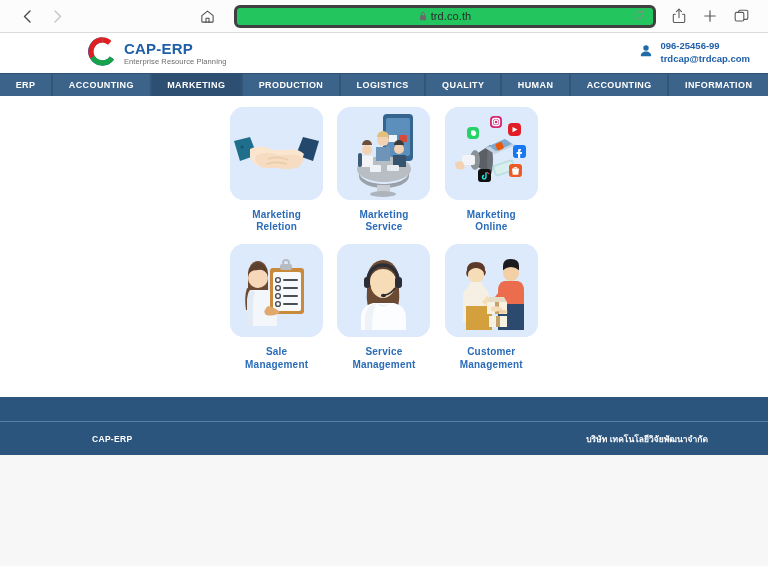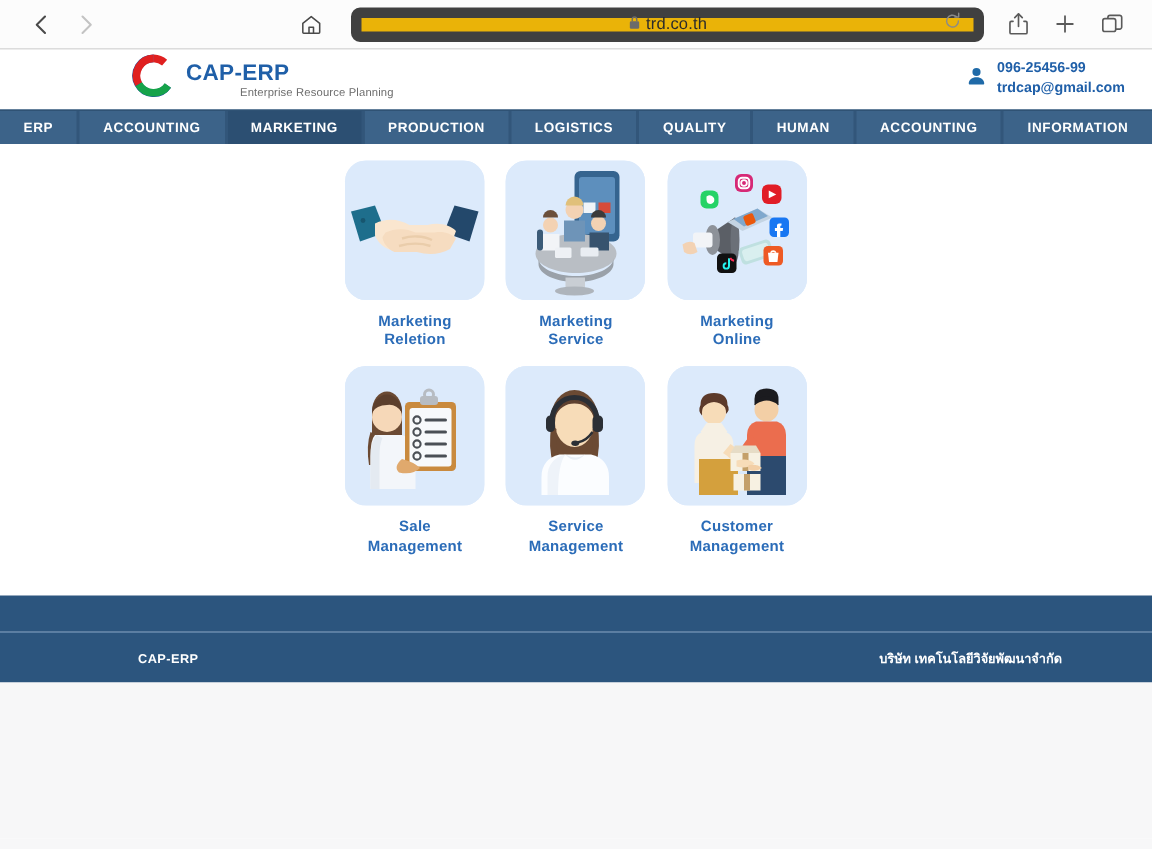--- a/index.html
+++ b/index.html
@@ -25,22 +25,22 @@
     flex: none;
   }
   .chrome-icon.disabled { color: #c3c3c3; }
   .nav-back { width: 30px; margin-left: 12px; }
   .nav-fwd  { width: 30px; }
   .home-btn { width: 34px; margin-left: 118px; }
   .addr-field {
     flex: 1 1 auto;
     height: 23px;
     margin: 0 10px;
-    background: #eab308;
-    border: 7px solid #404040;
+    background: #22c55e;
+    border: 3px solid #404040;
     border-radius: 6px;
     display: flex;
     align-items: center;
     justify-content: center;
     position: relative;
   }
   .addr-inner { display: flex; align-items: center; gap: 4px; }
   .addr-text {
     font-size: 11px;
     color: #2b2b2b;
@@ -67,21 +67,20 @@
   }
   .brand { display: flex; align-items: center; gap: 7px; }
   .brand-text { line-height: 1; }
   .brand-title {
     font-size: 15px; font-weight: bold; color: #1f5fa8;
     letter-spacing: .2px;
   }
   .brand-sub {
     font-size: 7.5px; color: #6d6d6d; margin-top: 2px;
     letter-spacing: .1px;
-    margin-left: 36px;
   }
   .contact { display: flex; align-items: center; gap: 7px; }
   .contact-lines { line-height: 1.35; }
   .contact-line { font-size: 9.5px; font-weight: bold; color: #1f5fa8; }
 
   
   .mainnav {
     display: flex;
     height: 23px;
     background: #3c6389;
@@ -234,21 +233,21 @@
 
     <div class="contact">
       <span>
         <svg width="14" height="14" viewBox="0 0 16 16" fill="#1f6aa8">
           <circle cx="8" cy="4.6" r="3.1"></circle>
           <path d="M8 8.6 C4.6 8.6 2.1 10.6 2.1 13.3 A0.7 0.7 0 0 0 2.8 14 H13.2 A0.7 0.7 0 0 0 13.9 13.3 C13.9 10.6 11.4 8.6 8 8.6 Z"></path>
         </svg>
       </span>
       <span class="contact-lines">
         <div class="contact-line">096-25456-99</div>
-        <div class="contact-line">trdcap@gmail.com</div>
+        <div class="contact-line">trdcap@trdcap.com</div>
       </span>
     </div>
   </div>
 
   <div class="mainnav">
     <div class="navitem">ERP</div>
     <div class="navitem">ACCOUNTING</div>
     <div class="navitem active">MARKETING</div>
     <div class="navitem">PRODUCTION</div>
     <div class="navitem">LOGISTICS</div>

